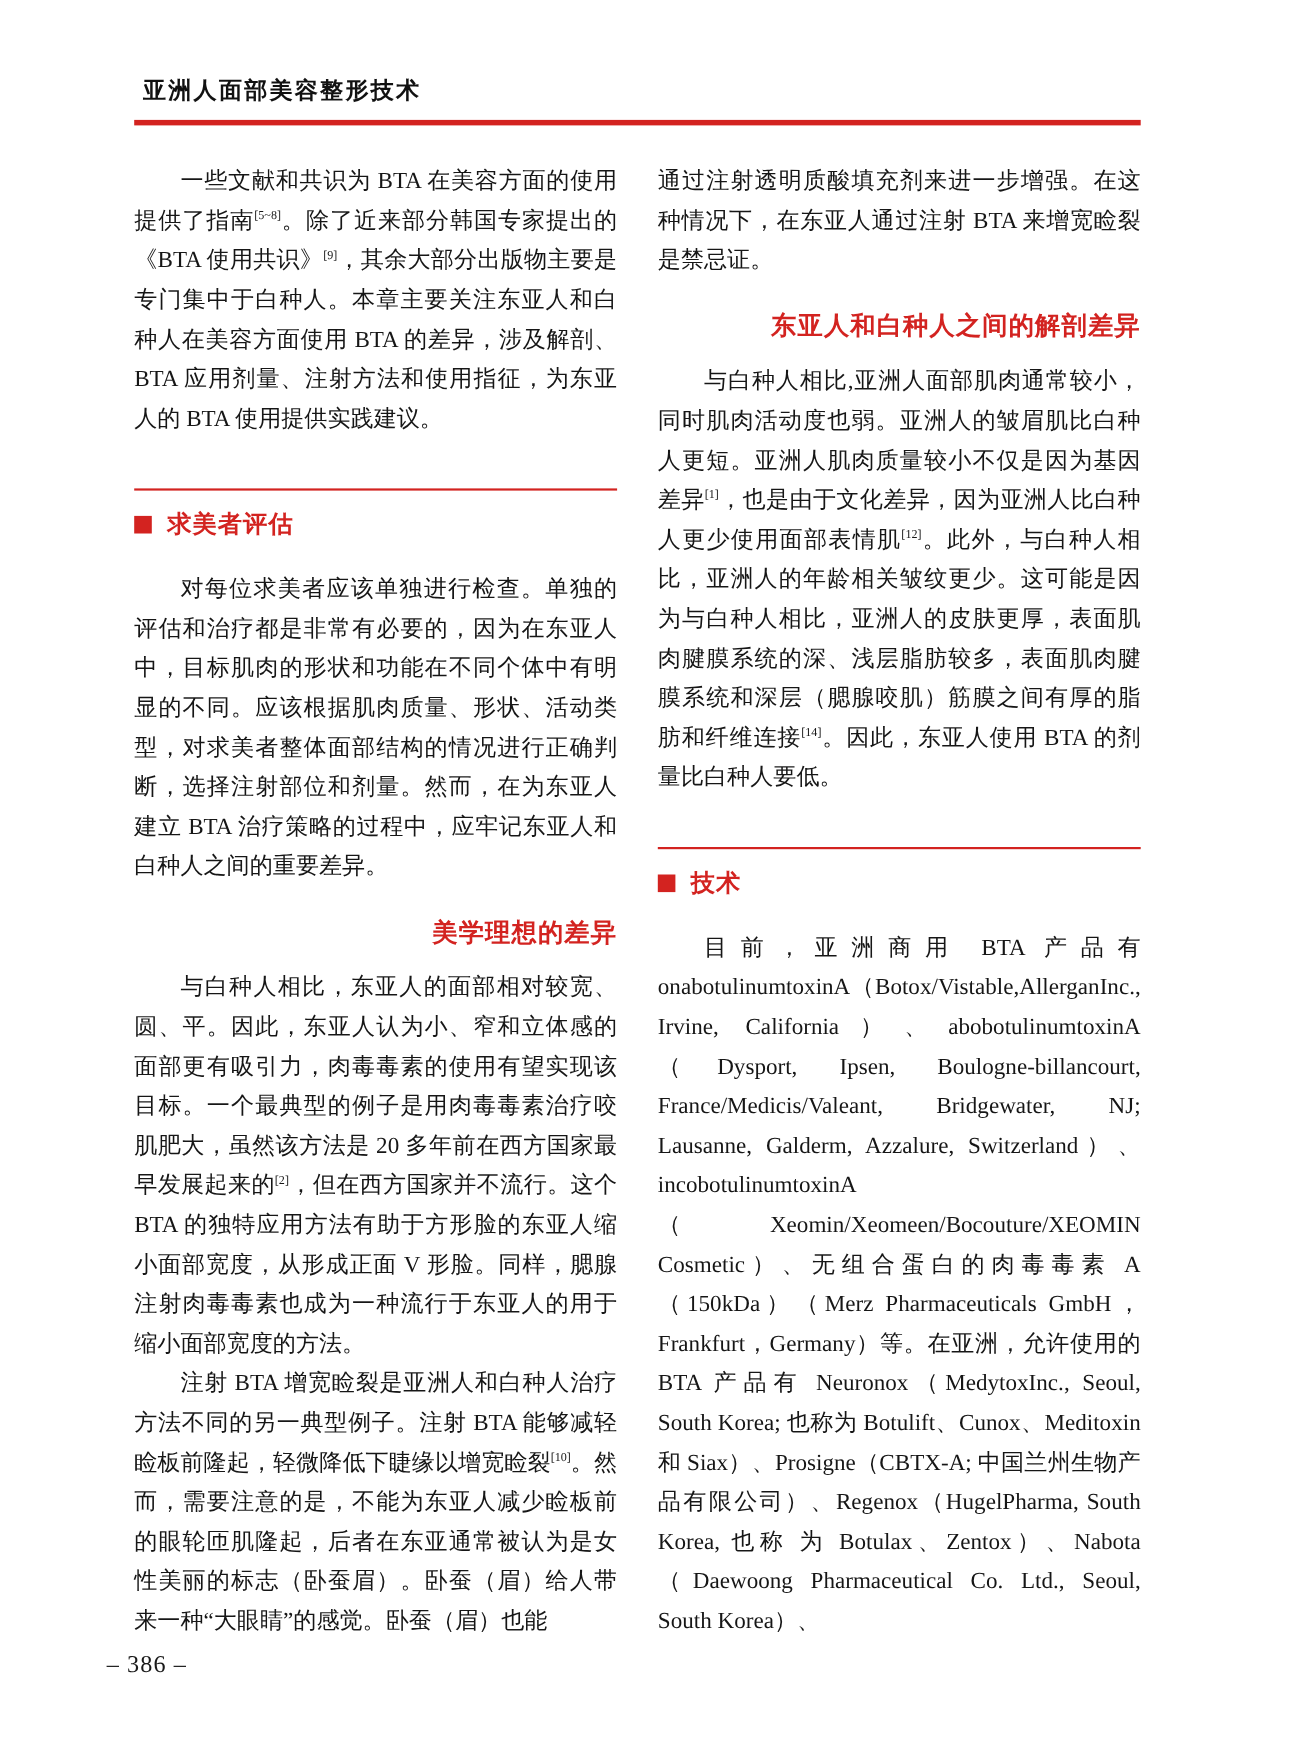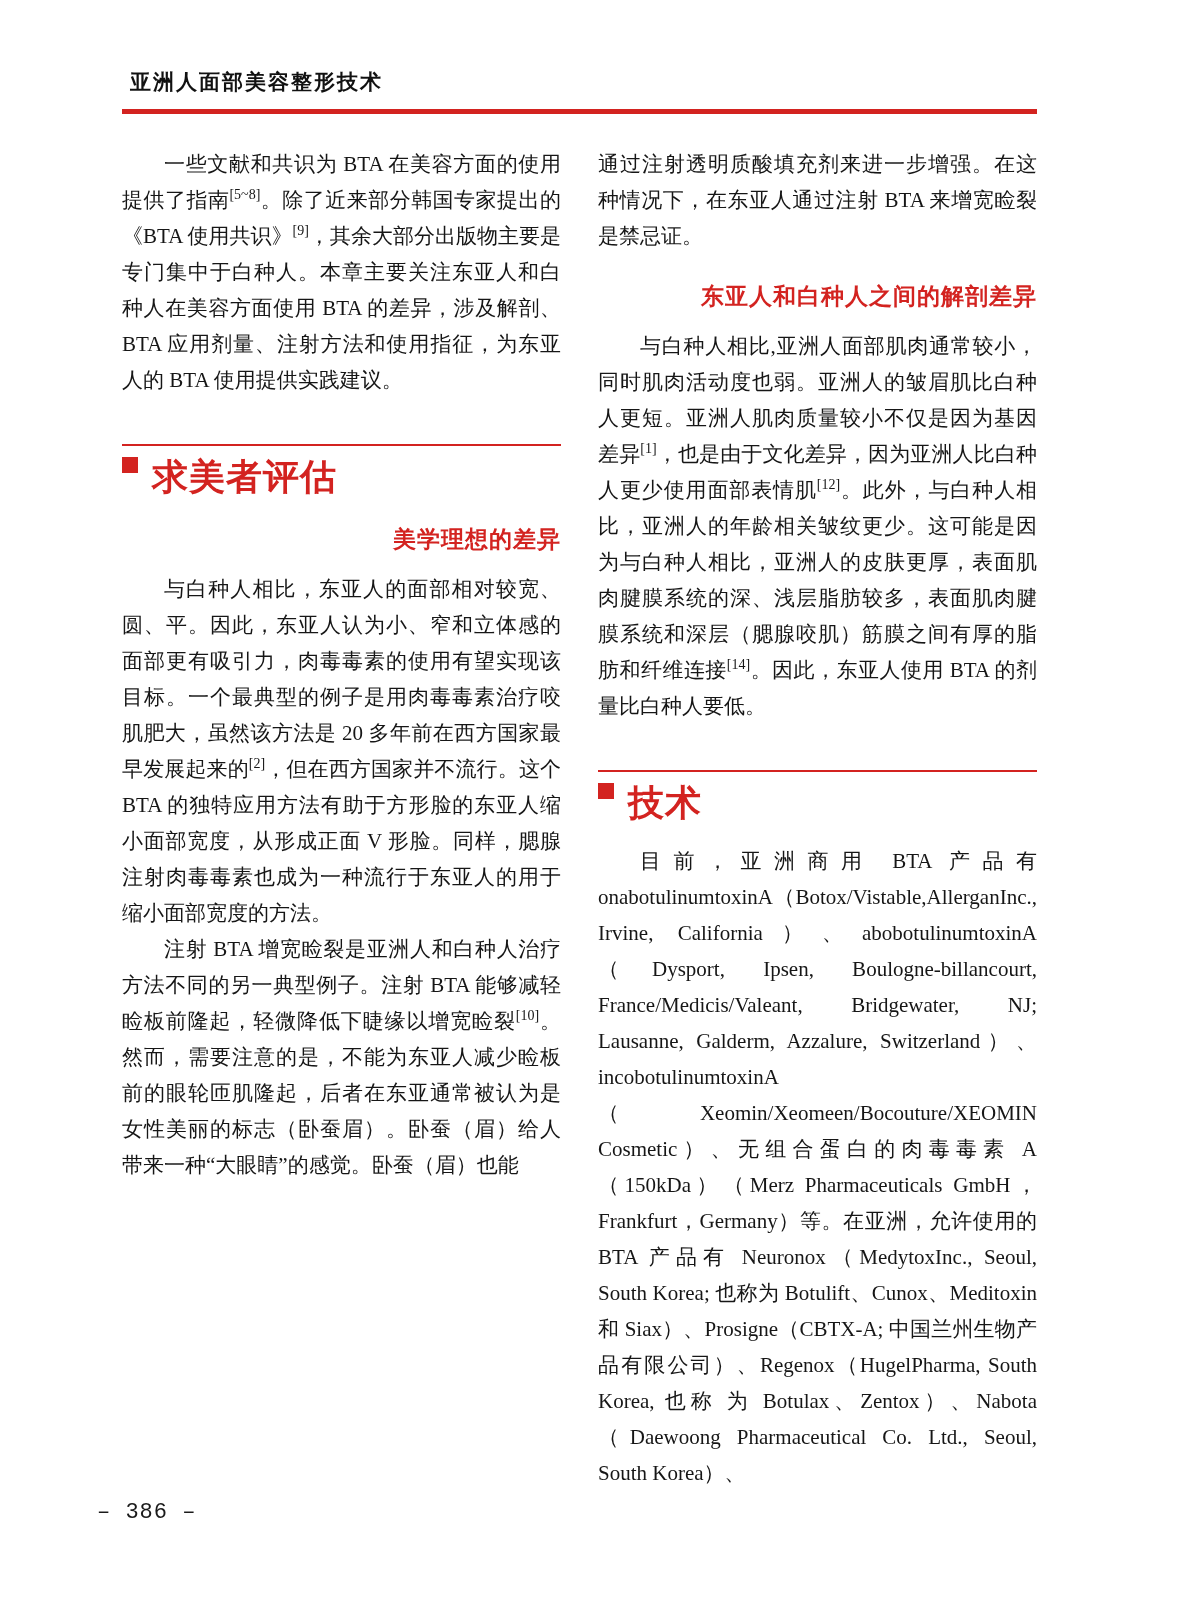--- a/index.html
+++ b/index.html
@@ -23,47 +23,47 @@
   .columns { display: flex; gap: 37px; margin-top: 32px; }
   .col { width: 439px; }
 
   p.body-p {
     font-size: 21px; line-height: 36px;
     text-align: justify;
     overflow-wrap: break-word;
   }
   p.body-p.indent { text-indent: 2em; }
   sup.ref {
-    font-size: 14px; line-height: 0;
+    font-size: 11px; line-height: 0;
     vertical-align: super; letter-spacing: 0;
   }
 
   .section-block { margin-top: 46px; margin-bottom: 20px; }
   .section-rule { height: 2px; background: var(--accent, #d32320); margin-bottom: 11px; }
   .section-line {
-    display: flex; gap: 14px;
+    display: flex; align-items: center; gap: 14px;
     color: var(--accent, #d32320);
     font-family: "Liberation Sans", "DejaVu Sans", sans-serif;
-    font-weight: bold; font-size: 36px; line-height: 40px;
+    font-weight: bold; font-size: 22px; line-height: 40px;
     letter-spacing: 1px;
   }
   .section-square { width: 16px; height: 16px; background: var(--accent, #d32320); flex: 0 0 auto; }
 
   h3.subhead {
     margin: 26px 0 16px; padding-left: 44px;
     color: var(--accent, #d32320);
     font-family: "Liberation Sans", "DejaVu Sans", sans-serif;
     font-weight: bold; font-size: 23px; line-height: 32px;
     letter-spacing: 1px;
     text-align: right;
   }
 
   .folio {
     position: absolute; left: 97px; top: 1500px;
-    font-family: Liberation Mono, monospace;
+    font-family: Liberation Serif, serif;
     font-size: 22px; color: #1a1a1a; letter-spacing: 1px;
   }
 </style>
 </head>
 <body>
 
 <div class="page">
   <header>
     <div class="running-head">亚洲人面部美容整形技术</div>
     <div class="head-rule"></div>
@@ -72,20 +72,21 @@
   <main class="columns">
     <section class="col" id="col-left">
         <p class="body-p indent">一些文献和共识为 BTA 在美容方面的使用提供了指南<sup class="ref">[5~8]</sup>。除了近来部分韩国专家提出的《BTA 使用共识》<sup class="ref">[9]</sup>，其余大部分出版物主要是专门集中于白种人。本章主要关注东亚人和白种人在美容方面使用 BTA 的差异，涉及解剖、BTA 应用剂量、注射方法和使用指征，为东亚人的 BTA 使用提供实践建议。</p>
         <div class="section-block">
           <div class="section-rule"></div>
           <div class="section-line">
             <span class="section-square"></span>
             <span>求美者评估</span>
           </div>
         </div>
+        <p class="body-p indent">对每位求美者应该单独进行检查。单独的评估和治疗都是非常有必要的，因为在东亚人中，目标肌肉的形状和功能在不同个体中有明显的不同。应该根据肌肉质量、形状、活动类型，对求美者整体面部结构的情况进行正确判断，选择注射部位和剂量。然而，在为东亚人建立 BTA 治疗策略的过程中，应牢记东亚人和白种人之间的重要差异。</p>
         <h3 class="subhead">美学理想的差异</h3>
         <p class="body-p indent">与白种人相比，东亚人的面部相对较宽、圆、平。因此，东亚人认为小、窄和立体感的面部更有吸引力，肉毒毒素的使用有望实现该目标。一个最典型的例子是用肉毒毒素治疗咬肌肥大，虽然该方法是 20 多年前在西方国家最早发展起来的<sup class="ref">[2]</sup>，但在西方国家并不流行。这个 BTA 的独特应用方法有助于方形脸的东亚人缩小面部宽度，从形成正面 V 形脸。同样，腮腺注射肉毒毒素也成为一种流行于东亚人的用于缩小面部宽度的方法。</p>
         <p class="body-p indent">注射 BTA 增宽睑裂是亚洲人和白种人治疗方法不同的另一典型例子。注射 BTA 能够减轻睑板前隆起，轻微降低下睫缘以增宽睑裂<sup class="ref">[10]</sup>。然而，需要注意的是，不能为东亚人减少睑板前的眼轮匝肌隆起，后者在东亚通常被认为是女性美丽的标志（卧蚕眉）。卧蚕（眉）给人带来一种“大眼睛”的感觉。卧蚕（眉）也能</p>
       </section>
     <section class="col" id="col-right">
         <p class="body-p">通过注射透明质酸填充剂来进一步增强。在这种情况下，在东亚人通过注射 BTA 来增宽睑裂是禁忌证。</p>
         <h3 class="subhead">东亚人和白种人之间的解剖差异</h3>
         <p class="body-p indent">与白种人相比,亚洲人面部肌肉通常较小，同时肌肉活动度也弱。亚洲人的皱眉肌比白种人更短。亚洲人肌肉质量较小不仅是因为基因差异<sup class="ref">[1]</sup>，也是由于文化差异，因为亚洲人比白种人更少使用面部表情肌<sup class="ref">[12]</sup>。此外，与白种人相比，亚洲人的年龄相关皱纹更少。这可能是因为与白种人相比，亚洲人的皮肤更厚，表面肌肉腱膜系统的深、浅层脂肪较多，表面肌肉腱膜系统和深层（腮腺咬肌）筋膜之间有厚的脂肪和纤维连接<sup class="ref">[14]</sup>。因此，东亚人使用 BTA 的剂量比白种人要低。</p>
         <div class="section-block">
           <div class="section-rule"></div>

